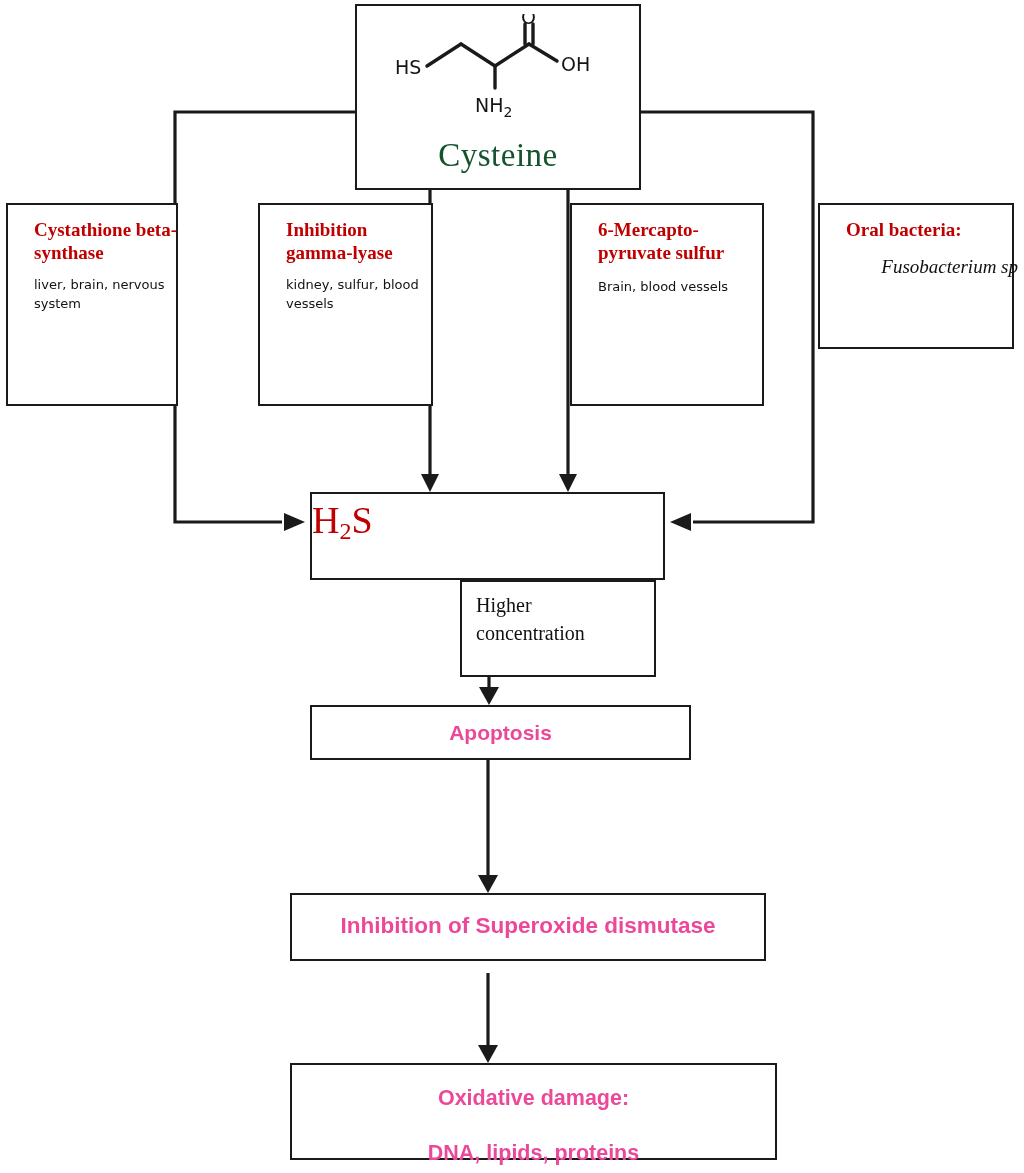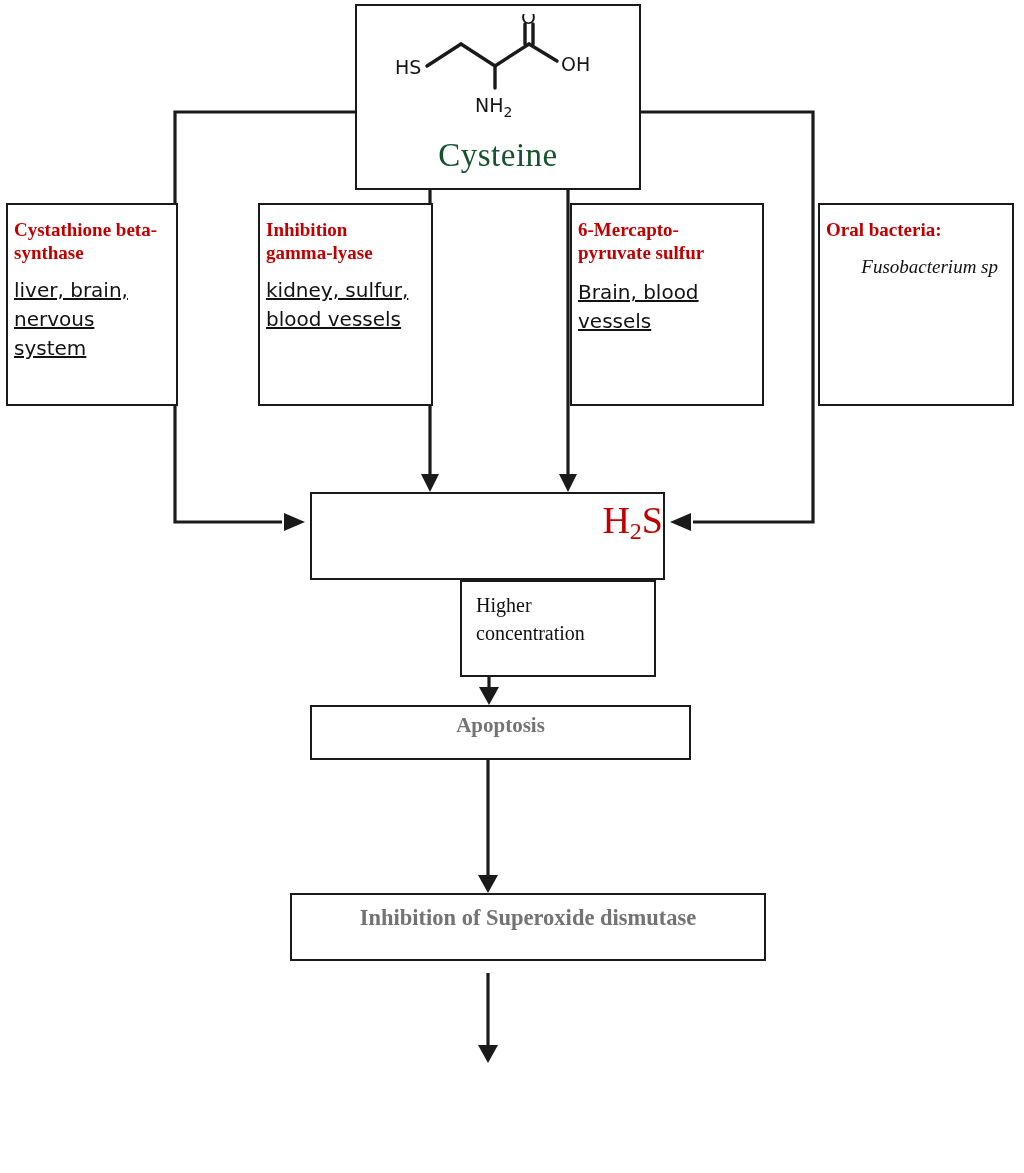--- a/index.html
+++ b/index.html
@@ -27,71 +27,70 @@
     color:#C00000;
     font-family:"Liberation Serif", serif;
     font-weight:bold;
     font-size:19px;
     line-height:1.22;
     margin:0;
   }
   .blk-sans{
     color:#121212;
     font-family:"DejaVu Sans", sans-serif;
-    font-size:20px;
+    font-size:13px;
     line-height:1.45;
     margin:0;
-    text-decoration:underline;
   }
   .blk-ital{
     color:#101010;
     font-family:"Liberation Serif", serif;
     font-style:italic;
     font-size:19px;
     line-height:1.3;
     margin:0;
   }
   .blk-serif{
     color:#101010;
     font-family:"Liberation Serif", serif;
     font-size:20px;
     line-height:1.42;
     margin:0;
   }
   .center-red{
-    color:#737373;
-    font-family:Liberation Serif, serif;
+    color:#ec4899;
+    font-family:Liberation Sans, sans-serif;
     font-weight:bold;
     text-align:center;
-    margin:0;
+    margin:8px;
   }
 
   
   #box-cysteine{left:355px;top:4px;width:286px;height:186px;}
   #cysteine-label{
     position:absolute;left:0;right:0;bottom:14px;
     text-align:center;
     color:#14532d;
     font-family:"Liberation Serif", serif;
     font-size:33px;
     letter-spacing:.5px;
   }
   #mol{position:absolute;left:28px;top:8px;width:230px;height:104px;}
 
   #box-cbs{left:6px;top:203px;width:172px;height:203px;}
   #box-cgl{left:258px;top:203px;width:175px;height:203px;}
   #box-mps{left:570px;top:203px;width:194px;height:203px;}
-  #box-oral{left:818px;top:203px;width:196px;height:203px;}
-
-  .pad{padding:13px 14px 0 6px;}
+  #box-oral{left:818px;top:203px;width:196px;height:146px;}
+
+  .pad{padding:13px 14px 0 6px;margin-left:20px;}
 
   #box-h2s{left:310px;top:492px;width:355px;height:88px;z-index:6;}
   #h2s-text{
     position:absolute;left:0;right:0;top:4px;
-    text-align:right;
+    text-align:left;
     color:#C00000;
     font-family:"Liberation Serif", serif;
     font-size:38px;
   }
   #h2s-text sub{font-size:24px;vertical-align:baseline;position:relative;top:6px;}
 
   #box-higher{left:460px;top:580px;width:196px;height:97px;z-index:4;}
   #higher-text{padding:9px 6px 0 14px;}
 
   #box-apoptosis{left:310px;top:705px;width:381px;height:55px;}
@@ -206,20 +205,26 @@
       <p class="center-red" id="apoptosis-text">Apoptosis</p>
     </div>
   </div>
 
   <div class="box" id="box-sod">
     <div class="box-inner">
       <p class="center-red" id="sod-text">Inhibition of Superoxide dismutase</p>
     </div>
   </div>
 
+  <div class="box" id="box-oxid">
+    <div class="box-inner">
+      <p class="center-red" id="oxid-l1">Oxidative damage:</p>
+      <p class="center-red" id="oxid-l2">DNA, lipids, proteins</p>
+    </div>
+  </div>
 
   <svg id="wires-top" viewBox="0 0 1024 1173">
     <g fill="#1a1a1a">
 
       <polygon points="284,513 284,531 305,522"></polygon>
 
       <polygon points="691,513 691,531 670,522"></polygon>
 
       <polygon points="421,474 439,474 430,492"></polygon>
       <polygon points="559,474 577,474 568,492"></polygon>

